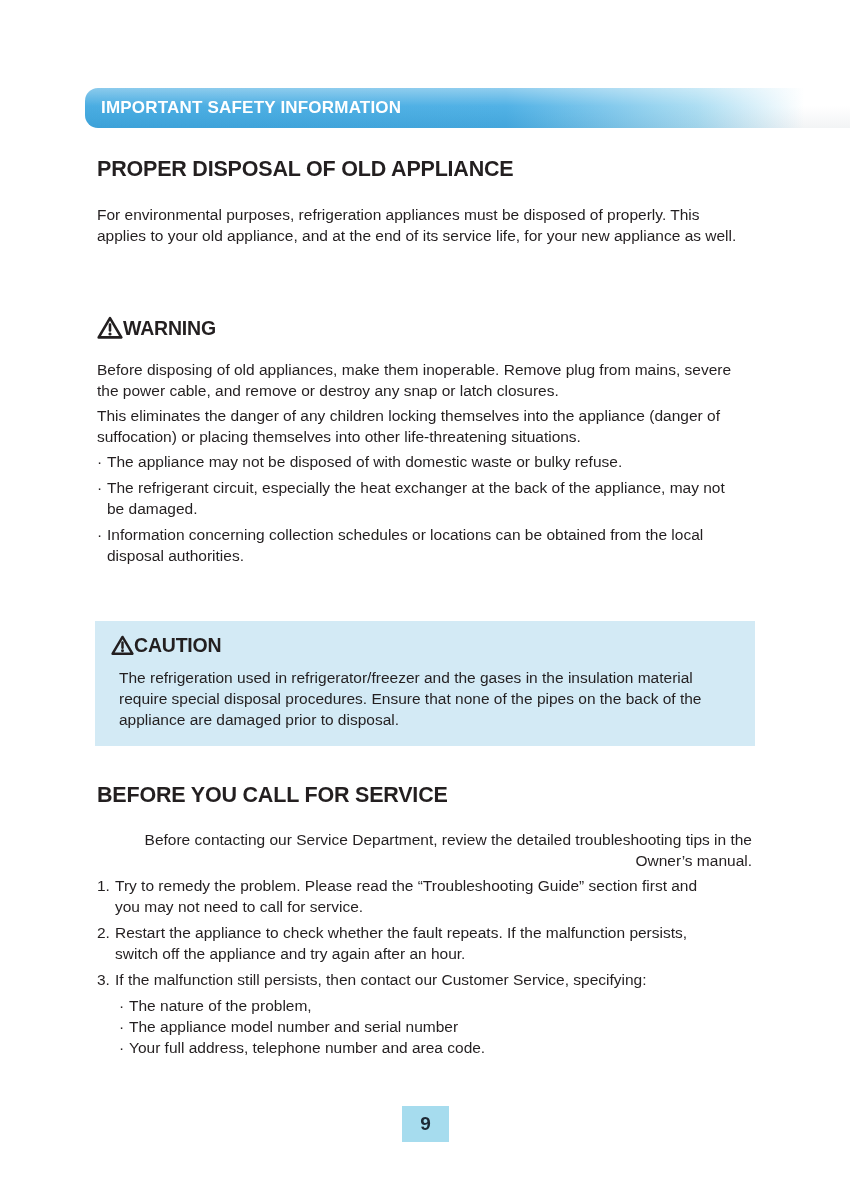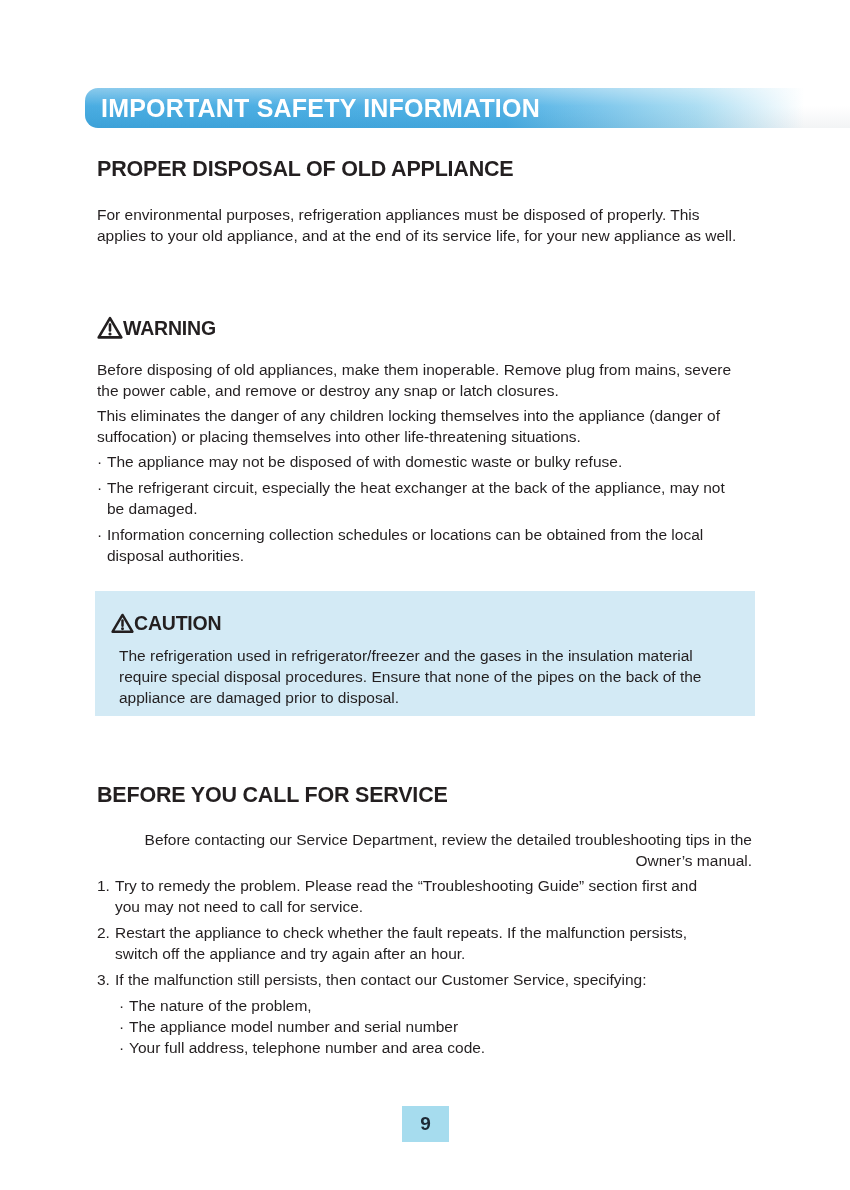--- a/index.html
+++ b/index.html
@@ -9,21 +9,21 @@
   }
   .page{position:absolute;inset:0;}
 
   
   .header-bar{
     position:absolute;top:88px;left:85px;right:0;height:40px;
     border-radius:13px 0 0 13px;
     background:
       linear-gradient(180deg, rgba(255,255,255,0.40) 0%, rgba(255,255,255,0.06) 45%, rgba(0,30,60,0.05) 100%),
       linear-gradient(90deg, #3fa8e0 0%, #47ade4 55%, #a8dcf2 80%, #ffffff 94%);
-    color:#ffffff;font-weight:bold;font-size:25px;line-height:40px;
+    color:#ffffff;font-weight:bold;font-size:17px;line-height:40px;
     padding-left:16px;box-sizing:border-box;letter-spacing:0.2px;
   }
 
   
   .h1{
     position:absolute;left:97px;margin:0;
     font-size:21.5px;font-weight:bold;color:#231f20;letter-spacing:-0.2px;
     text-decoration-thickness:2px;text-underline-offset:4px;
   }
   .pos-disposal-title{top:157px;}
@@ -46,22 +46,22 @@
   .tri-icon{display:inline-flex;align-items:center;}
 
   
   .bullets{position:absolute;top:451px;left:97px;width:648px;}
   .bullet-item{display:flex;margin-bottom:5px;font-size:15.5px;line-height:21px;}
   .bullet-item .marker{flex:0 0 10px;text-align:left;}
   .bullet-item .btext{flex:1;}
 
   
   .caution-box{
-    position:absolute;top:591px;left:95px;width:660px;height:125px;
-    box-sizing:border-box;padding:21px 16px 0 16px;
+    position:absolute;top:621px;left:95px;width:660px;height:125px;
+    box-sizing:border-box;padding:13px 16px 0 16px;
   }
   .caution-box .alert-head{margin-bottom:10px;}
   .caution-box .cbody{
     font-size:15.5px;line-height:21px;margin:8px;width:592px;color:#231f20;
   }
 
   
   .steps{position:absolute;top:875px;left:97px;width:612px;}
   .step-item{display:flex;margin-bottom:5px;font-size:15.5px;line-height:21px;}
   .step-item .marker{flex:0 0 18px;}

